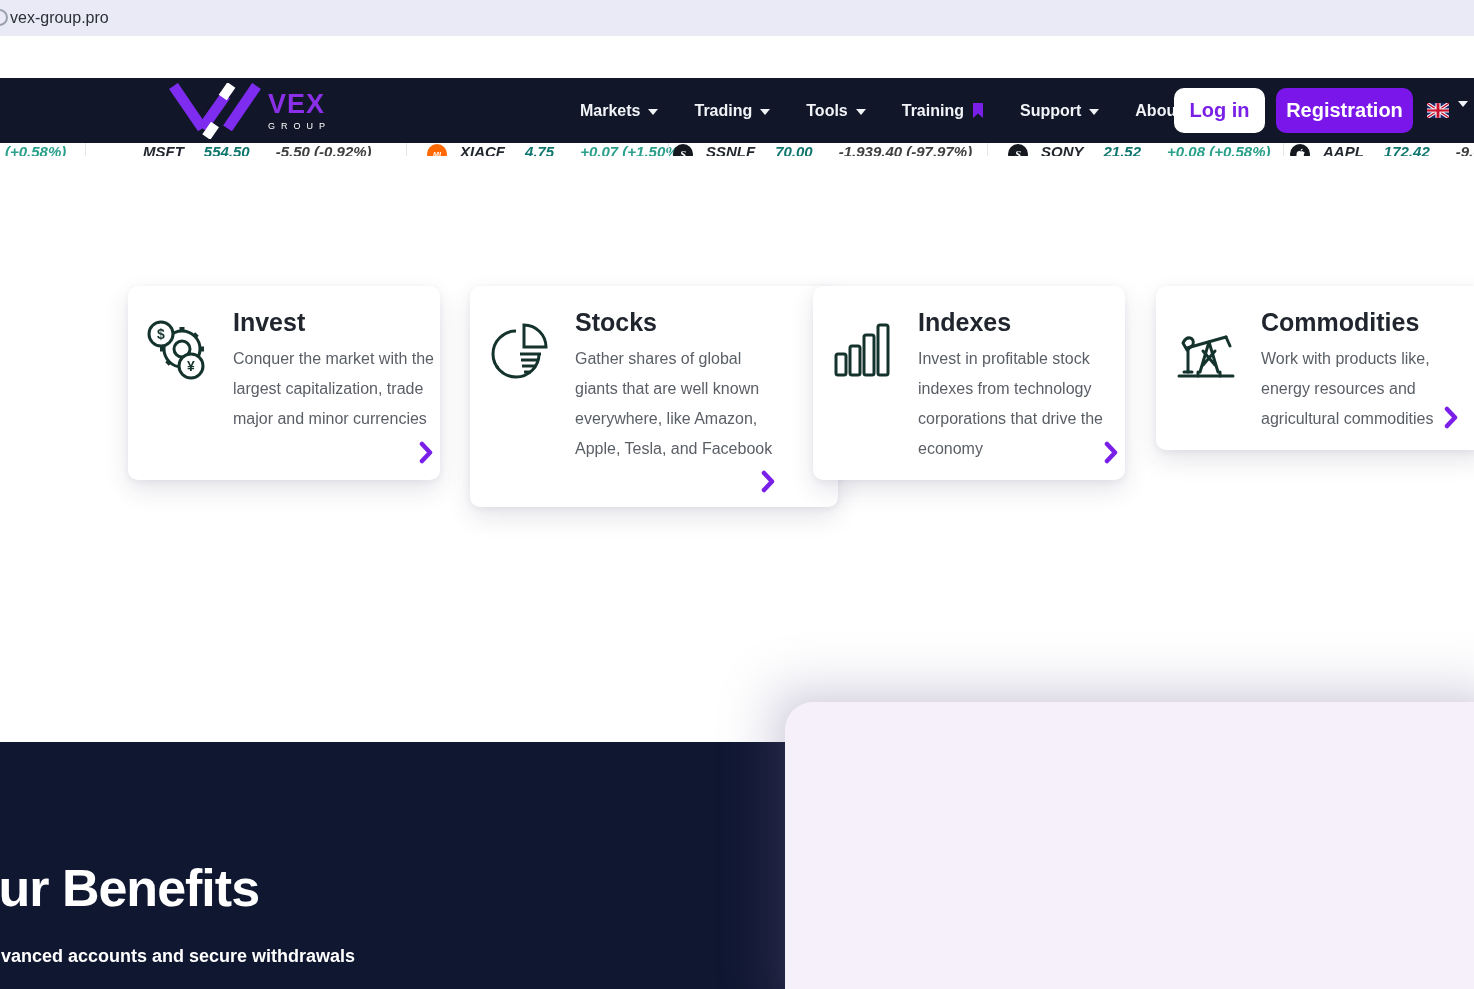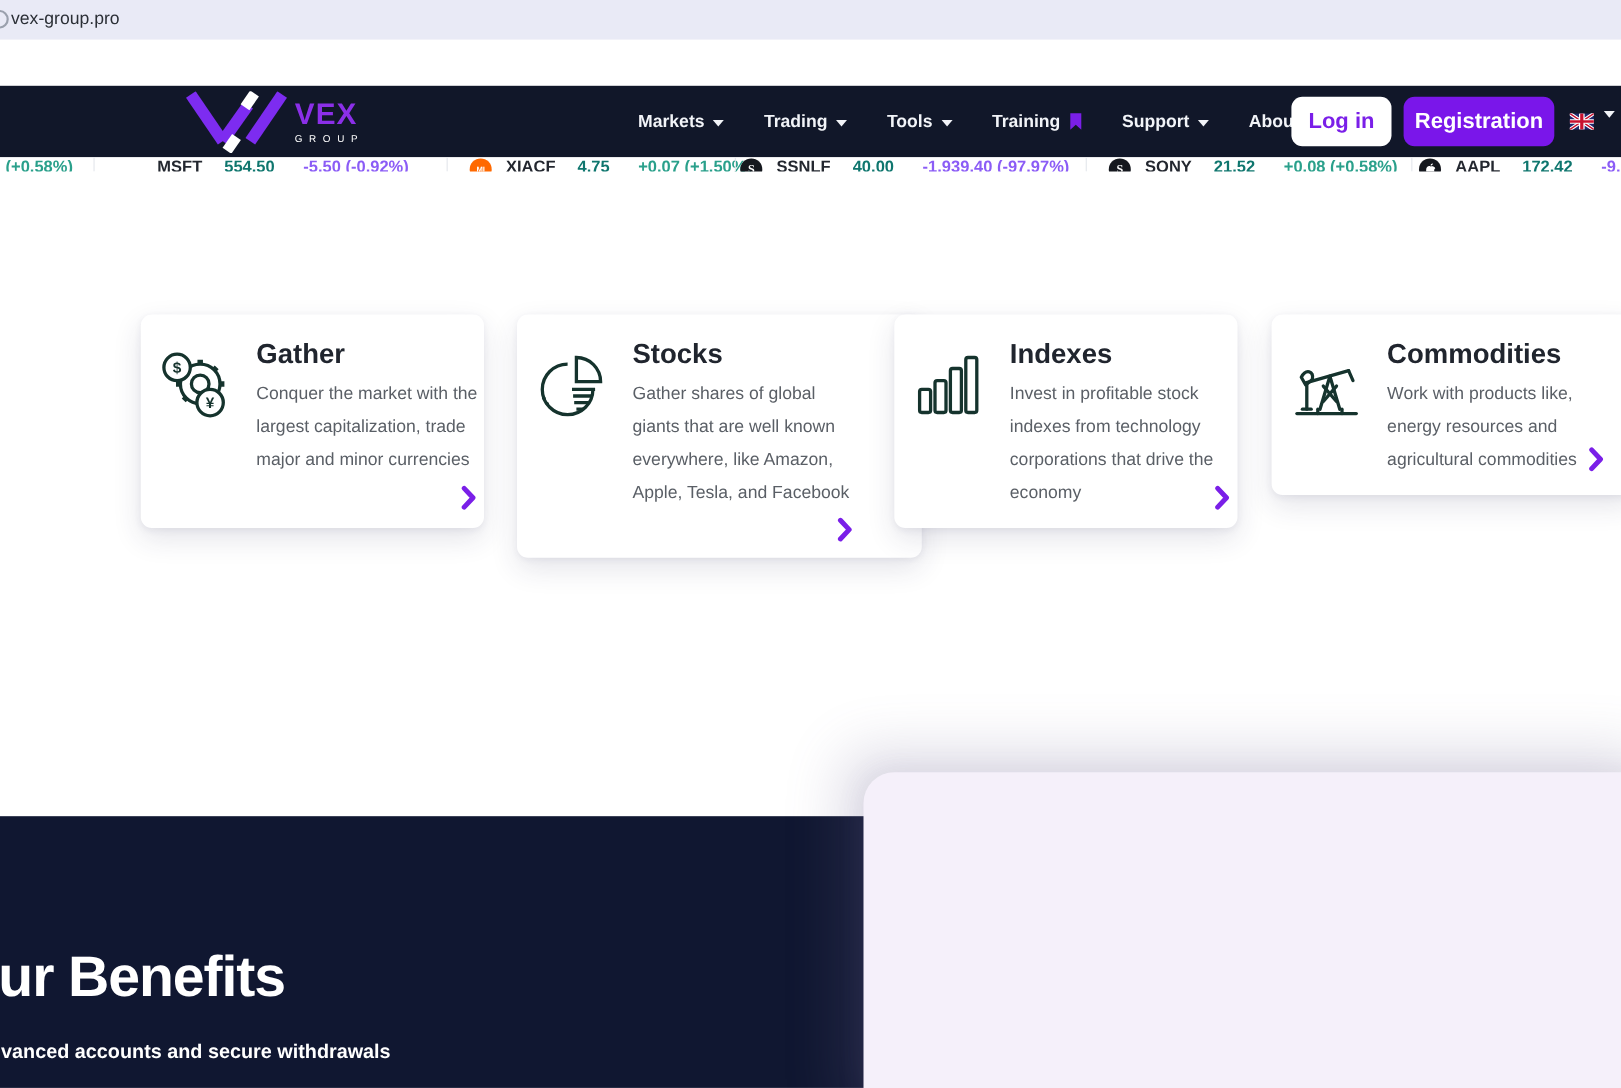--- a/index.html
+++ b/index.html
@@ -32,38 +32,38 @@
          font-size:20px; font-weight:bold; cursor:pointer;
          display:flex; align-items:center; justify-content:center;
          font-family:"Liberation Sans", sans-serif; }
   .btn-login { left:1174px; width:91px; background:#ffffff; color:#7a1fe8; }
   .btn-reg   { left:1276px; width:137px; background:#7a16ea; color:#ffffff; }
   .lang-flag { position:absolute; left:1427px; top:103px; width:22px; height:15px; cursor:pointer; }
   .lang-caret { position:absolute; left:1458px; top:107px; cursor:pointer; }
 
   
   .ticker { position:absolute; left:0; top:143px; width:100%; height:13px;
-            background:#fff; overflow:hidden; }
+            background:#fff; overflow:hidden;font-style:italic; }
   .titem { position:absolute; top:0; display:flex; align-items:flex-start;
            font-size:15px; white-space:nowrap; }
   .ticon { width:20px; height:20px; border-radius:50%; margin-top:1px; flex:none;
            display:flex; align-items:center; justify-content:center; overflow:hidden; }
   .ticon.ms { border-radius:3px; background:#fff; display:grid; width:18px; height:18px;
               grid-template-columns:8px 8px; grid-template-rows:8px 8px; gap:2px; }
   .ms i { display:block; }
   .ms i:nth-child(1){background:#f25022}.ms i:nth-child(2){background:#7fba00}
   .ms i:nth-child(3){background:#00a4ef}.ms i:nth-child(4){background:#ffb900}
   .ticon.mi { background:#ff6900; color:#fff; font-size:7px; font-weight:bold; }
   .ticon.dark { background:#15181e; color:#fff; font-size:11px; font-weight:bold;
                 font-family:"Liberation Serif", serif; }
   .tsym  { font-weight:bold; color:#23272f; margin-left:13px; }
   .tprice{ font-weight:bold; color:#0f766e; margin-left:20px; }
   .tchg  { font-weight:bold; margin-left:26px; }
   .tchg.up   { color:#2aa08b; }
-  .tchg.down { color:#8b5cf6; }
+  .tchg.down { color:#404040; }
   .tchg.lone { margin-left:0; }
   .tsep { position:absolute; top:0; width:1px; height:13px; background:#e3e6eb; }
 
   
   .card { position:absolute; top:286px; background:#fff; border-radius:10px;
           box-shadow:0 10px 25px rgba(40,40,80,.12), 0 2px 6px rgba(40,40,80,.06);
           cursor:pointer; }
   .card-icon { position:absolute; left:18px; top:32px; }
   .card-title { position:absolute; left:105px; top:22px; font-size:25px;
                 font-weight:bold; color:#20252e; }
@@ -183,21 +183,21 @@
     <span class="ticon mi">MI</span>
     <span class="tsym">XIACF</span>
     <span class="tprice">4.75</span>
     <span class="tchg up">+0.07 (+1.50%)</span>
   </div>
   <div class="tsep" style="left:668px"></div>
 
   <div class="titem" style="left:673px">
     <span class="ticon dark">S</span>
     <span class="tsym">SSNLF</span>
-    <span class="tprice">40.00</span>
+    <span class="tprice">70.00</span>
     <span class="tchg down">-1,939.40 (-97.97%)</span>
   </div>
   <div class="tsep" style="left:987px"></div>
 
   <div class="titem" style="left:1008px">
     <span class="ticon dark">S</span>
     <span class="tsym">SONY</span>
     <span class="tprice">21.52</span>
     <span class="tchg up">+0.08 (+0.58%)</span>
   </div>
@@ -230,21 +230,21 @@
       <line x1="21" y1="16" x2="24" y2="19"></line>
         <line x1="48" y1="43" x2="51" y2="46"></line>
       <line x1="51" y1="16" x2="48" y2="19"></line>
         <line x1="24" y1="43" x2="21" y2="46"></line>
     </g>
     <circle cx="15" cy="16" r="12" fill="#ffffff"></circle>
     <text x="15" y="21" text-anchor="middle" font-size="14" font-weight="bold" fill="#15332d" stroke="none" font-family="Liberation Sans, sans-serif">$</text>
     <circle cx="45" cy="48" r="12" fill="#ffffff"></circle>
     <text x="45" y="53" text-anchor="middle" font-size="14" font-weight="bold" fill="#15332d" stroke="none" font-family="Liberation Sans, sans-serif">¥</text>
   </svg>
-  <div class="card-title">Gather</div>
+  <div class="card-title">Invest</div>
   <div class="card-desc">Conquer the market with the largest capitalization, trade major and minor currencies</div>
   <svg class="card-arrow" width="15" height="23" viewBox="0 0 15 23">
     <polyline points="3,3 11,11.5 3,20" fill="none" stroke="#7a1fe8" stroke-width="4.5" stroke-linecap="round" stroke-linejoin="round"></polyline>
   </svg>
 </div>
 
 <div class="card" id="card-stocks">
   <svg class="card-icon" width="64" height="64" viewBox="0 0 64 64" fill="none" stroke="#15332d" stroke-width="3">
     <path d="M28,13 A23,23 0 1 0 51,36"></path>
     <circle cx="6.5" cy="44" r="1.6" fill="#15332d" stroke="none"></circle>

